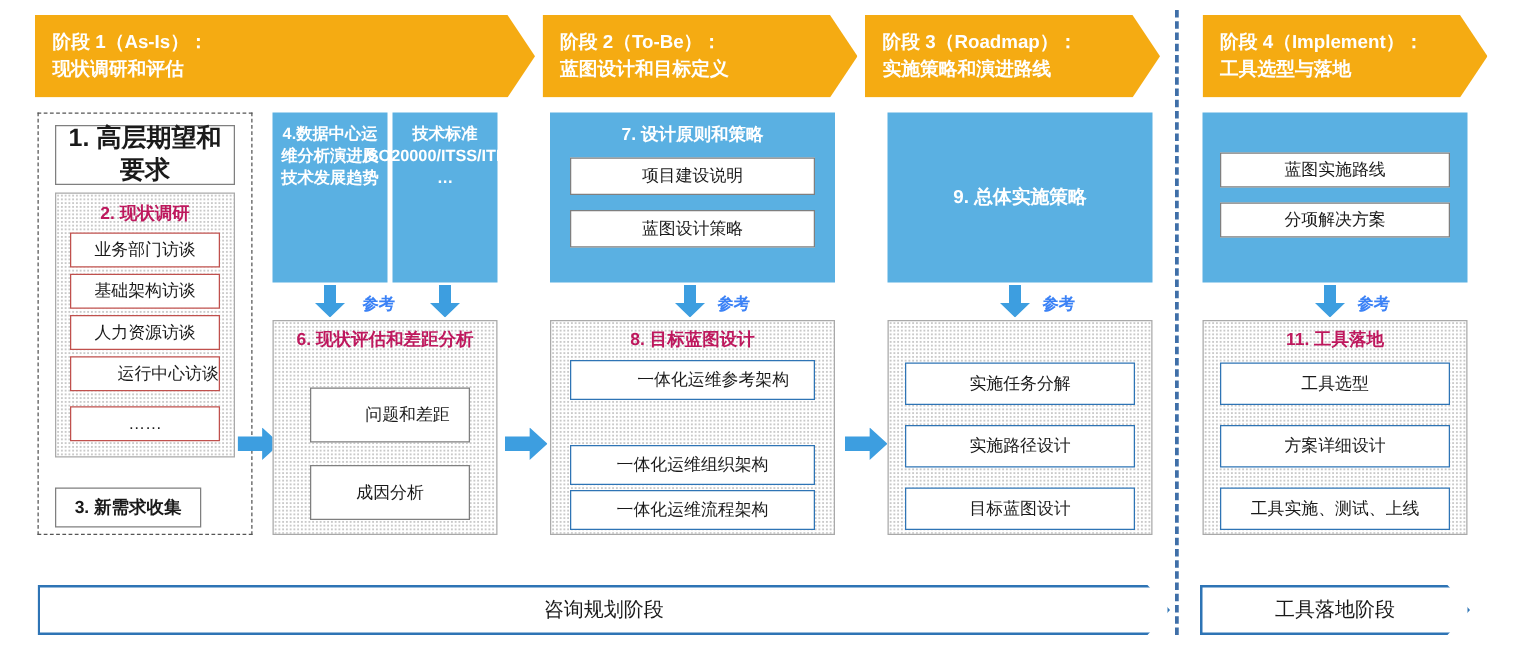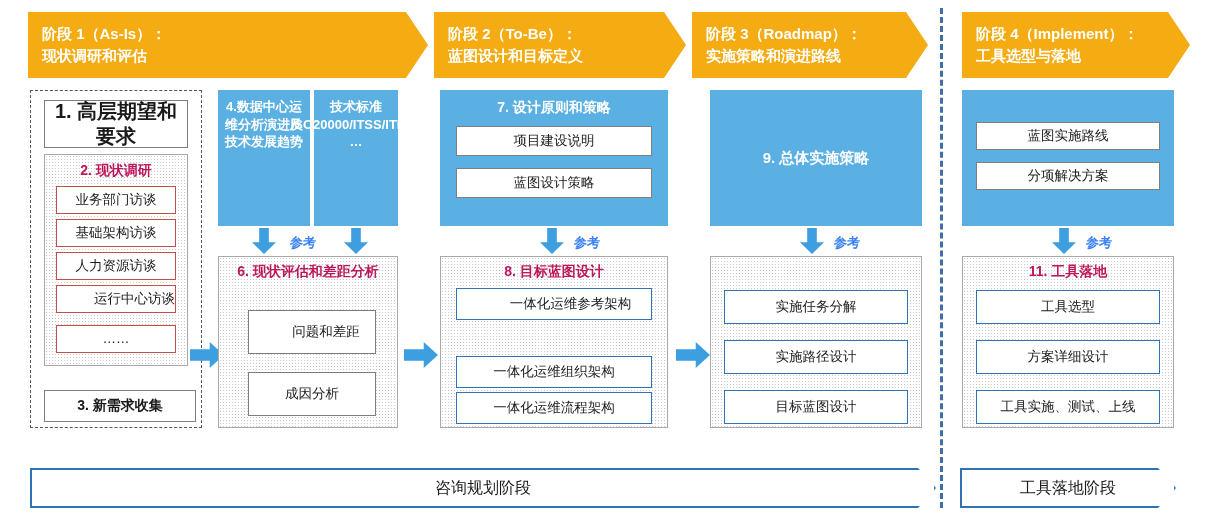--- a/index.html
+++ b/index.html
@@ -192,21 +192,21 @@
   <div class="item redborder" style="left:56px; top:252px; width:120px; height:28px;">
     <span>人力资源访谈</span>
   </div>
   <div class="item redborder" style="left:56px; top:285px; width:120px; height:28px;justify-content:flex-end;">
     <span>运行中心访谈</span>
   </div>
   <div class="item redborder" style="left:56px; top:325px; width:120px; height:28px;">
     <span>……</span>
   </div>
 
-  <div class="item" style="left:44px; top:390px; width:152px; height:32px; font-weight:bold; font-size:14px;">
+  <div class="item" style="left:44px; top:390px; width:117px; height:32px; font-weight:bold; font-size:14px;">
     <span>3. 新需求收集</span>
   </div>
 
   <div class="rightarrow" style="left:190px; top:342px;"></div>
 
   <div class="blue topalign" style="left:218px; top:90px; width:92px; height:136px; font-size:13px;">
     <span>4.数据中心运维分析演进及技术发展趋势</span>
   </div>
   <div class="blue topalign" style="left:314px; top:90px; width:84px; height:136px; font-size:13px;">
     <span>技术标准ISO20000/ITSS/ITIL… …</span>

